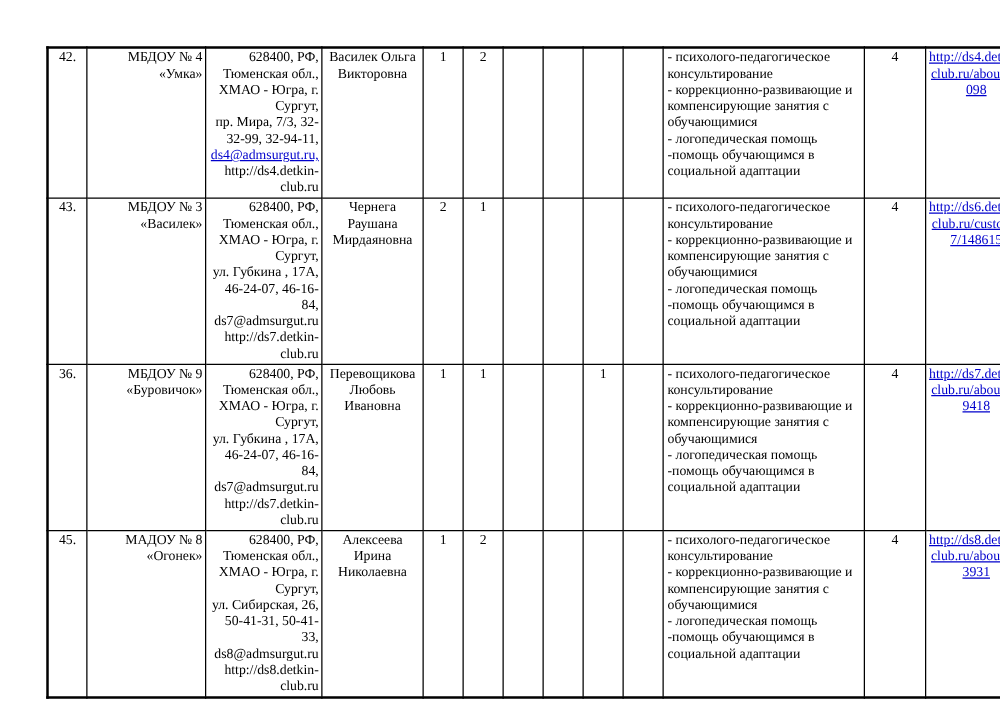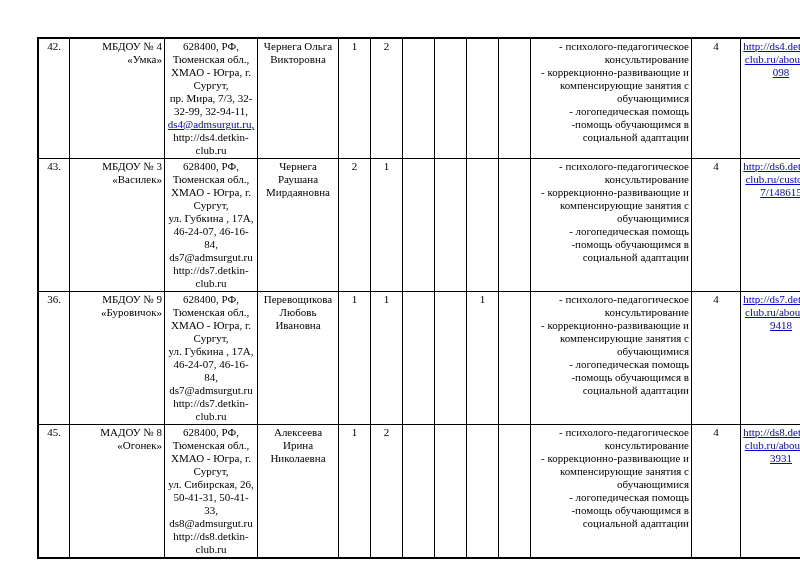--- a/index.html
+++ b/index.html
@@ -20,24 +20,24 @@
     border: 1px solid #000;
     vertical-align: top;
     font-size: 11px;
     line-height: 13px;
     padding: 1px 2px;
     overflow: hidden;
     word-wrap: break-word;
   }
   .c-num    { width: 26px;  text-align: center; }
   .c-name   { width: 90px;  text-align: right; }
-  .c-addr   { width: 88px;  text-align: center; }
+  .c-addr   { width: 88px;  text-align: right; }
   .c-contact{ width: 76px;  text-align: center; }
   .c-n      { width: 27px;  text-align: center; }
-  .c-serv   { width: 155px; text-align: right; padding-left: 3px; }
+  .c-serv   { width: 155px; text-align: left; padding-left: 3px; }
   .c-total  { width: 44px;  text-align: center; }
   .c-link   { width: 76px;  text-align: center; word-break: break-all; }
   .pre { white-space: pre-line; }
   a { color: inherit; text-decoration: none; cursor: pointer; }
   a.hyperlink { color: #0000cc; text-decoration: underline; }
 </style>
 </head>
 <body>
 
 <table class="registry">
@@ -47,21 +47,21 @@
     <td class="c-name">МБДОУ № 4 «Умка»</td>
     <td class="c-addr">
       <div class="pre">628400, РФ,
 Тюменская обл.,
 ХМАО - Югра, г.
 Сургут,
 пр. Мира, 7/3, 32-32-99, 32-94-11,</div>
       <div><a class="hyperlink">ds4@admsurgut.ru,</a></div>
       <div class="pre">http://ds4.detkin-club.ru</div>
     </td>
-    <td class="c-contact">Чернега Ольга Викторовна</td>
+    <td class="c-contact">Василек Ольга Викторовна</td>
     <td class="c-n">1</td>
     <td class="c-n">2</td>
     <td class="c-n"></td>
     <td class="c-n"></td>
     <td class="c-n"></td>
     <td class="c-n"></td>
     <td class="c-serv">
       <div>- психолого-педагогическое консультирование</div>
       <div>- коррекционно-развивающие и компенсирующие занятия с обучающимися</div>
       <div>- логопедическая помощь</div>

